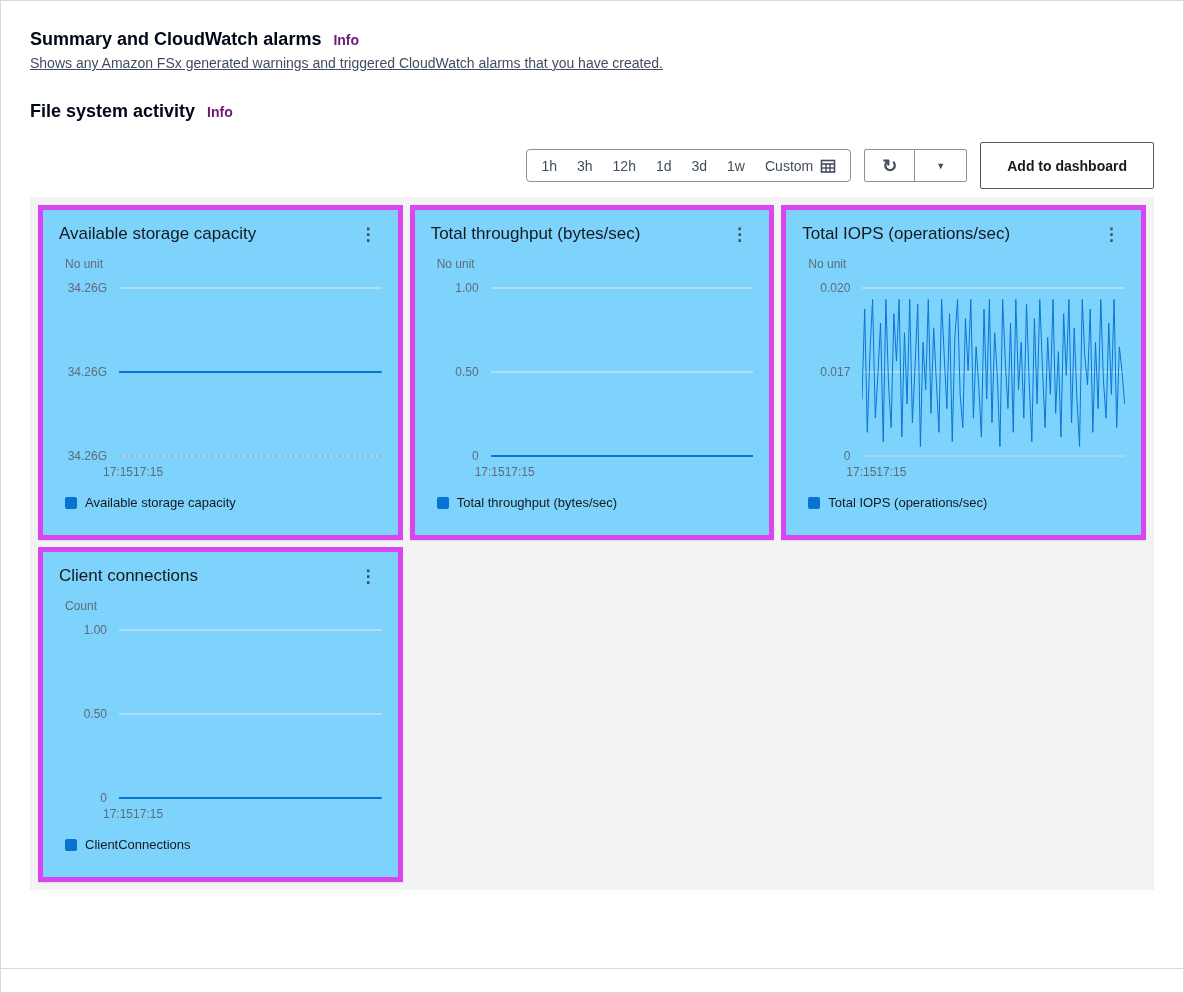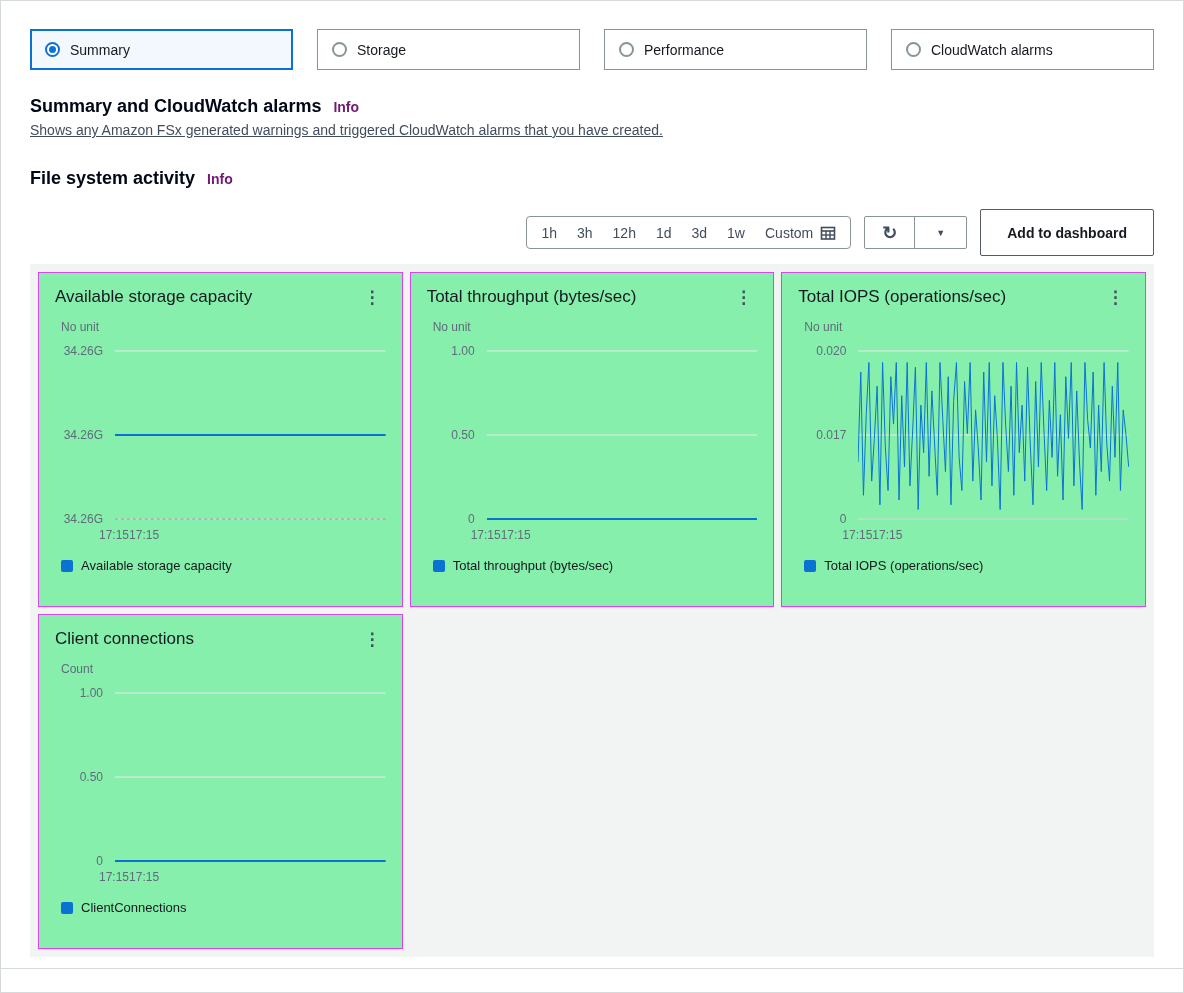--- a/index.html
+++ b/index.html
@@ -28,21 +28,21 @@
   .range-btn { background:none; border:none; font:inherit; font-size:14px; color:#414d5c; padding:0 10px; height:100%; cursor:pointer; display:flex; align-items:center; gap:7px; }
   .split-btn { display:flex; height:33px; border:1px solid #879596; border-radius:2px; background:#fff; }
   .split-btn button { background:none; border:none; cursor:pointer; display:flex; align-items:center; justify-content:center; color:#414d5c; }
   .refresh-part { width:49px; font-size:18px; font-weight:700; }
   .caret-part { width:52px; border-left:1px solid #879596 !important; font-size:9px; }
   .btn-secondary { height:47px; border:1px solid #545b64; border-radius:2px; background:#fff; font-family:inherit; font-weight:700; font-size:14px; color:#16191f; padding:0 26px; cursor:pointer; }
 
   
   .charts-region { background:#f2f3f3; padding:8px; }
   .charts-grid { display:grid; grid-template-columns:repeat(3,1fr); gap:7px; }
-  .card { background:#86efac; border:1px solid #d946ef; box-shadow:0 1px 1px rgba(0,28,36,.08); height:335px; padding:14px 16px 16px; }
+  .card { background:#7dd3fc; border:5px solid #d946ef; box-shadow:0 1px 1px rgba(0,28,36,.08); height:335px; padding:14px 16px 16px; }
   .card-head { display:flex; justify-content:space-between; align-items:flex-start; margin-bottom:12px; }
   .card-title { font-size:17px; color:#16191f; }
   .kebab { border:none; background:none; font-size:17px; font-weight:700; color:#414d5c; cursor:pointer; line-height:1; padding:2px 5px; }
   .unit { font-size:12px; color:#5f6b7a; margin:0 0 16px 6px; }
   .plot-row { display:flex; gap:8px; }
   .ylabels { width:52px; height:170px; position:relative; font-size:12px; color:#5f6b7a; flex:none; }
   .ylabels span { position:absolute; right:4px; transform:translateY(-50%); white-space:nowrap;margin-left:48px; }
   .ylabels .p0 { top:1px; } .ylabels .p1 { top:50%; } .ylabels .p2 { top:169px; }
   .plot { flex:1; height:170px; }
   .plot svg { display:block; width:100%; height:170px; }
@@ -50,38 +50,20 @@
   .legend { display:flex; align-items:center; gap:8px; margin:16px 0 0 6px; font-size:13px; color:#16191f; background:none; border:none; padding:0; cursor:pointer; font-family:inherit; }
   .swatch { width:12px; height:12px; border-radius:2px; flex:none; }
 
   .footer { position:absolute; left:0; right:0; bottom:0; height:24px; border-top:1px solid #d5dbdb; background:#fff; }
 </style>
 </head>
 <body>
 
 <div class="page">
 
-  <div class="tabs">
-    <div class="tile selected">
-      <span class="radio"></span>
-      <span class="tile-label">Summary</span>
-    </div>
-    <div class="tile">
-      <span class="radio"></span>
-      <span class="tile-label">Storage</span>
-    </div>
-    <div class="tile">
-      <span class="radio"></span>
-      <span class="tile-label">Performance</span>
-    </div>
-    <div class="tile">
-      <span class="radio"></span>
-      <span class="tile-label">CloudWatch alarms</span>
-    </div>
-  </div>
 
   <div class="section-head">
     <h2>Summary and CloudWatch alarms</h2>
     <a class="info-link">Info</a>
   </div>
   <p class="desc first">Shows any Amazon FSx generated warnings and triggered CloudWatch alarms that you have created.</p>
 
   <div class="section-head">
     <h2>File system activity</h2>
     <a class="info-link">Info</a>

